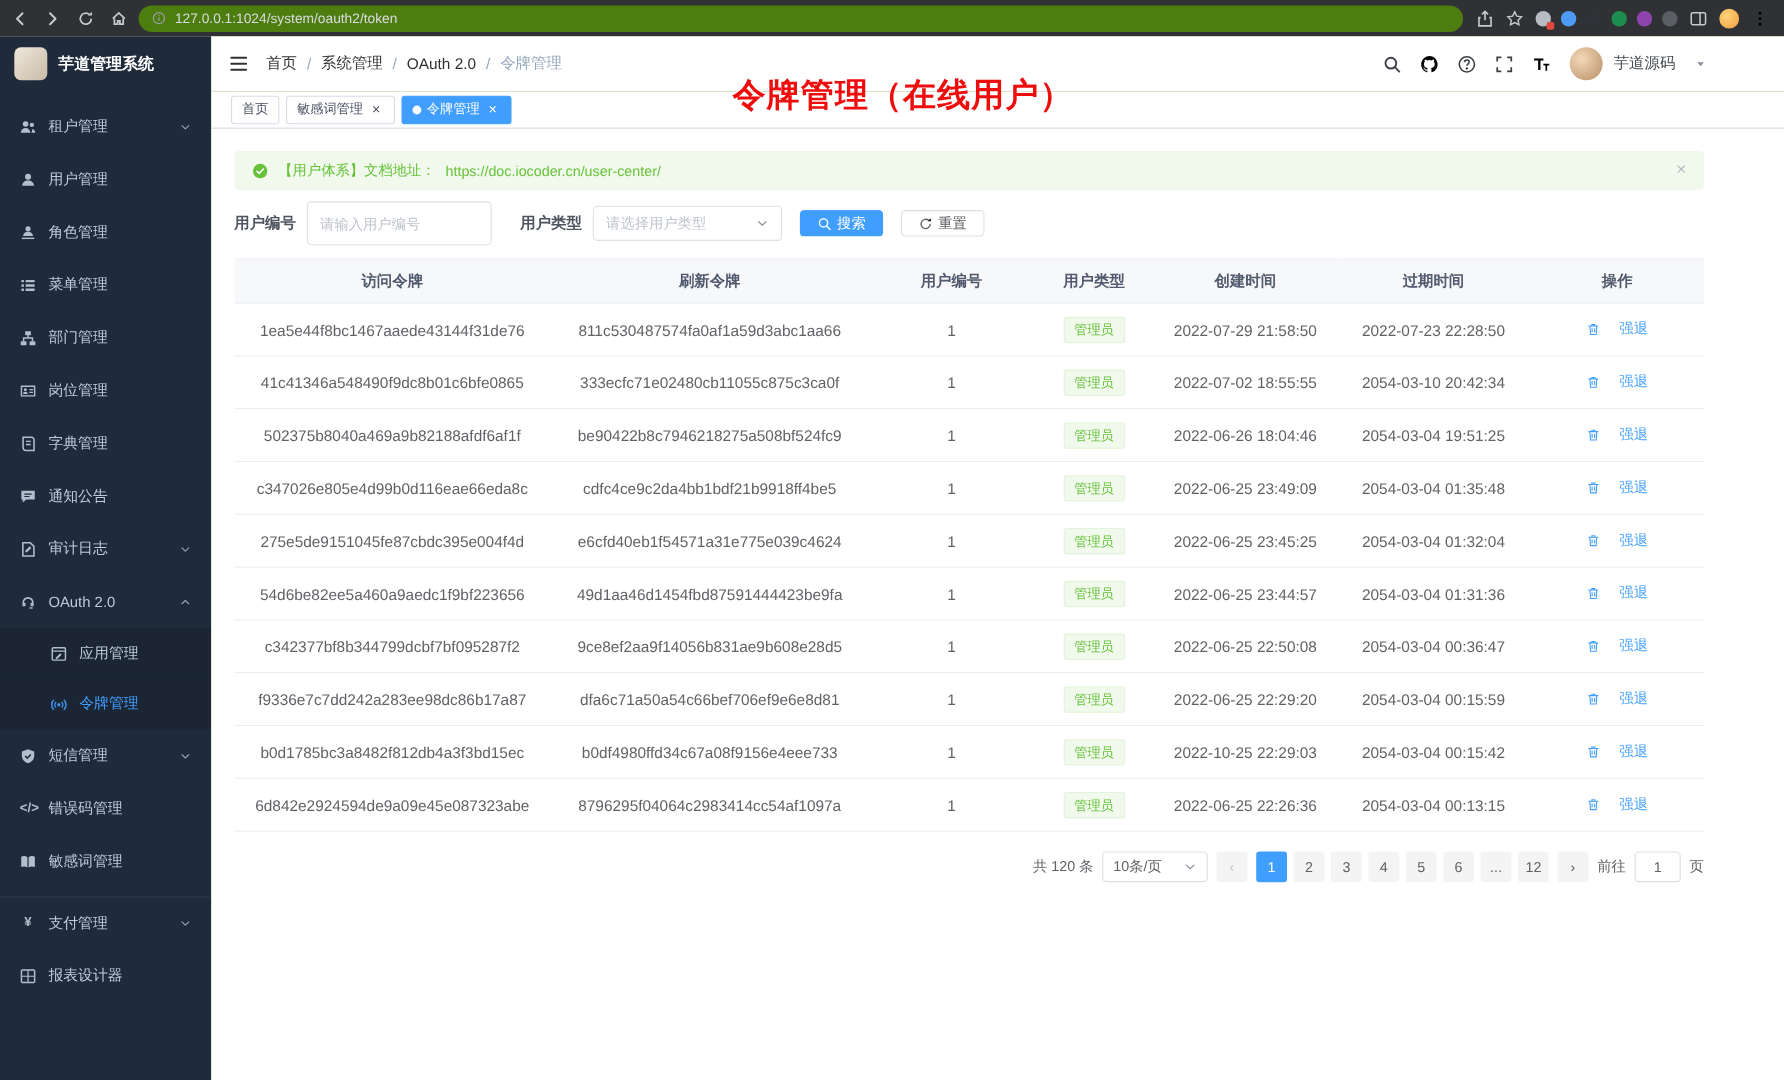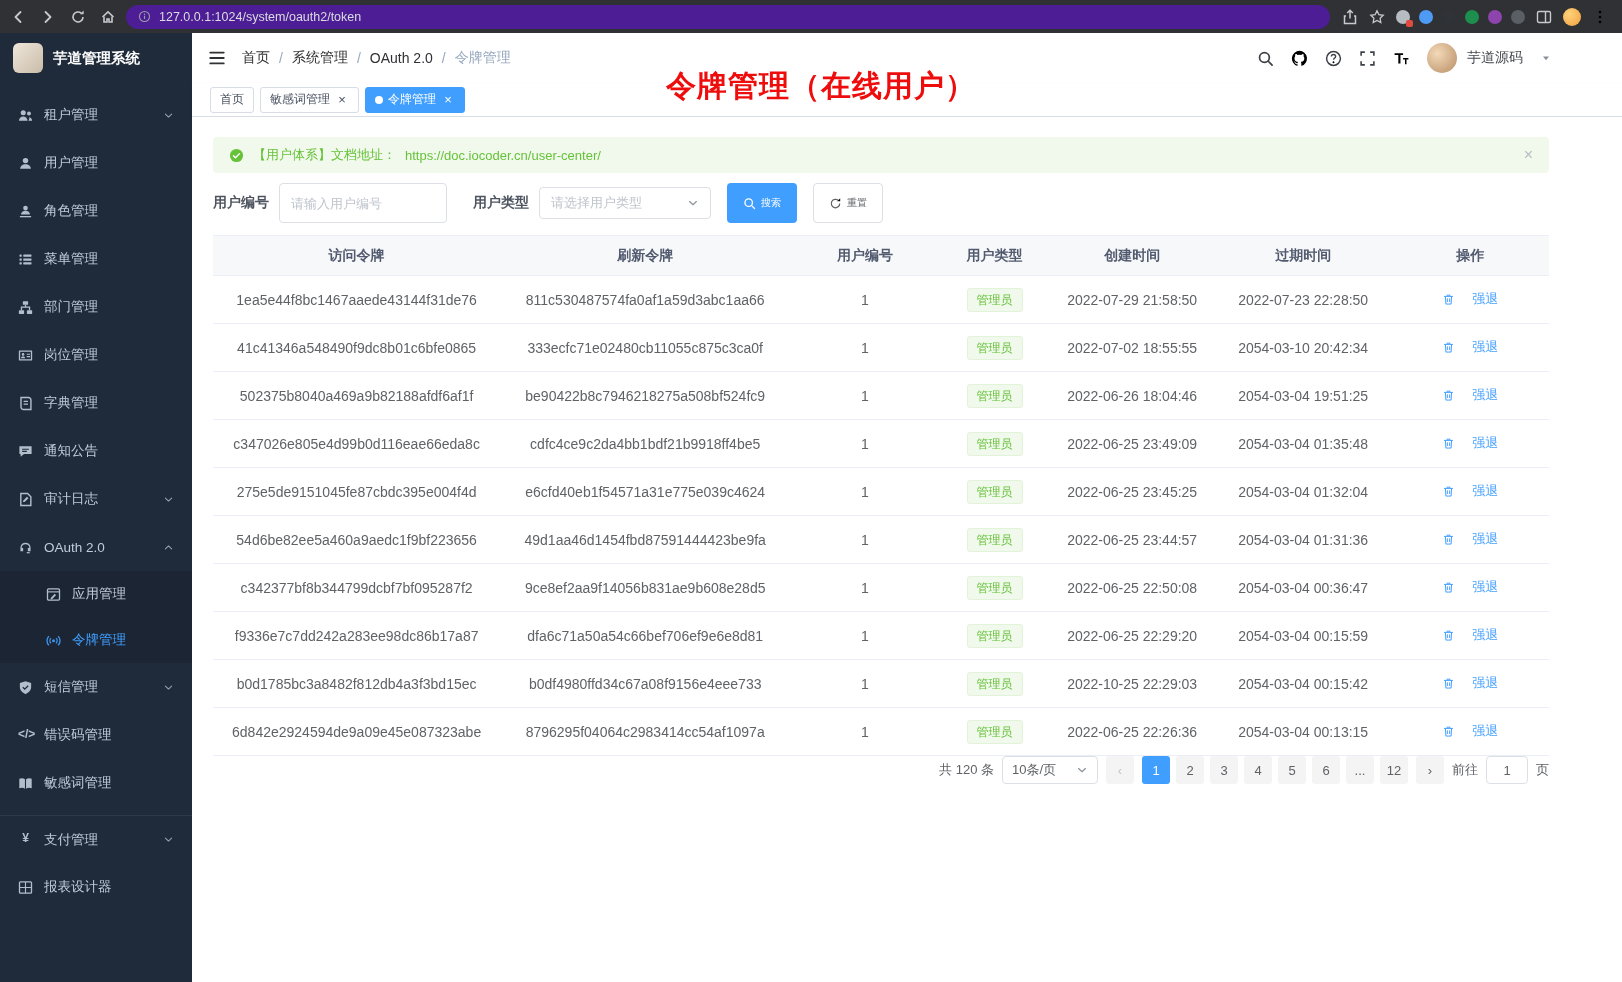--- a/index.html
+++ b/index.html
@@ -4,21 +4,21 @@
 <style>
   *{box-sizing:border-box;margin:0;padding:0;}
   html,body{width:1622px;height:982px;overflow:hidden;}
   body{font-family:"Liberation Sans","DejaVu Sans",sans-serif;background:#fff;}
   .screen{width:1622px;height:982px;position:relative;display:flex;flex-direction:column;}
 
   
   .browser-bar{height:33px;flex:0 0 33px;background:#303134;display:flex;align-items:center;padding:0 10px;}
   .nav-group{display:flex;gap:14px;align-items:center;margin-right:10px;}
   .bicon{width:16px;height:16px;color:#c6c9cd;flex:0 0 auto;display:block;}
-  .url-pill{flex:1;height:24px;background:#4c1d95;border-radius:12px;display:flex;align-items:center;gap:8px;padding:0 12px;color:#dadce0;font-size:12.5px;min-width:0;}
+  .url-pill{flex:1;height:24px;background:#4d7c0f;border-radius:12px;display:flex;align-items:center;gap:8px;padding:0 12px;color:#dadce0;font-size:12.5px;min-width:0;}
   .url-pill .bicon{width:13px;height:13px;color:#9aa0a6;}
   .url-text{white-space:nowrap;overflow:hidden;}
   .bar-right{display:flex;align-items:center;gap:11px;padding:0 4px 0 12px;}
   .ext-group{display:flex;gap:9px;align-items:center;}
   .ext{width:14px;height:14px;border-radius:50%;position:relative;display:inline-block;cursor:pointer;}
   .extbadge{position:absolute;right:-3px;bottom:-3px;width:7px;height:7px;background:#e04a3f;border-radius:2px;display:block;}
   .profile-dot{width:18px;height:18px;border-radius:50%;background:radial-gradient(circle at 35% 35%,#ffd27a,#ef9f3e);display:inline-block;cursor:pointer;}
 
   
   .app{flex:1;display:flex;min-height:0;}
@@ -64,33 +64,33 @@
   .alert-icon{width:15px;height:15px;flex:0 0 auto;}
   .alert-link{color:#67c23a;text-decoration:none;cursor:pointer;}
   .alert-close{margin-left:auto;color:#b6bcc4;font-size:16px;cursor:pointer;line-height:1;}
 
   .filters{display:flex;align-items:center;margin:10px 0 12px;font-size:14px;gap:10px;}
   .flabel{font-weight:700;color:#4e5560;}
   .flabel.ml{margin-left:16px;}
   .finput{width:168px;height:40px;border:1px solid #dcdfe6;border-radius:4px;padding:0 11px;font-size:13px;color:#606266;outline:none;font-family:inherit;background:#fff;}
   .finput::placeholder{color:#bfc4cc;}
   .fselect{width:172px;height:32px;border:1px solid #dcdfe6;border-radius:4px;display:flex;align-items:center;justify-content:space-between;padding:0 11px;color:#bfc4cc;font-size:13px;cursor:pointer;background:#fff;}
-  .btn{height:40px;display:inline-flex;align-items:center;gap:5px;padding:0 15px;border-radius:4px;font-size:10px;cursor:pointer;border:1px solid transparent;font-family:inherit;margin-left:6px;}
+  .btn{height:24px;display:inline-flex;align-items:center;gap:5px;padding:0 15px;border-radius:4px;font-size:13px;cursor:pointer;border:1px solid transparent;font-family:inherit;margin-left:6px;}
   .btn.primary{background:#409eff;color:#fff;}
   .btn.plain{background:#fff;border-color:#dcdfe6;color:#606266;}
   .btn .bicon{width:13px;height:13px;color:currentColor;}
 
   .table{width:100%;border-collapse:collapse;font-size:14px;color:#606266;table-layout:fixed;}
   .table th{background:#f7f8fa;color:#515a6e;font-weight:700;height:40px;border-bottom:1px solid #ebeef5;border-top:1px solid #ebeef5;text-align:center;}
   .table td{height:48px;text-align:center;border-bottom:1px solid #ebeef5;white-space:nowrap;overflow:hidden;}
   .badge-success{display:inline-block;background:#f0f9eb;border:1px solid #e1f3d8;color:#67c23a;font-size:12px;padding:2px 9px;border-radius:3px;line-height:1.5;}
   .action-link{color:#409eff;font-size:13px;display:inline-flex;align-items:center;gap:17px;cursor:pointer;}
   .aicon{width:13px;height:13px;color:#409eff;}
 
-  .pager{display:flex;align-items:center;justify-content:flex-end;gap:8px;font-size:13px;color:#606266;}
+  .pager{display:flex;align-items:center;justify-content:flex-end;gap:8px;margin-top:18px;font-size:13px;color:#606266;}
   .psize{width:96px;height:28px;border:1px solid #dcdfe6;border-radius:4px;display:flex;align-items:center;justify-content:space-between;padding:0 9px;color:#606266;cursor:pointer;}
   .plist{display:inline-flex;gap:6px;align-items:center;}
   .pbtn{min-width:28px;height:28px;padding:0 4px;border-radius:3px;background:#f4f4f5;color:#606266;display:inline-flex;align-items:center;justify-content:center;cursor:pointer;font-size:13px;}
   .pbtn.active{background:#409eff;color:#fff;}
   .pbtn.prev{color:#c0c4cc;}
   .pgoto{width:42px;height:28px;border:1px solid #dcdfe6;border-radius:4px;text-align:center;font-size:13px;color:#606266;outline:none;font-family:inherit;}
 
   .annotation{position:absolute;left:666px;top:66px;font-size:30px;font-weight:700;color:#ee0d0d;z-index:60;pointer-events:none;white-space:nowrap;letter-spacing:1px;}
 </style>
 </head>

